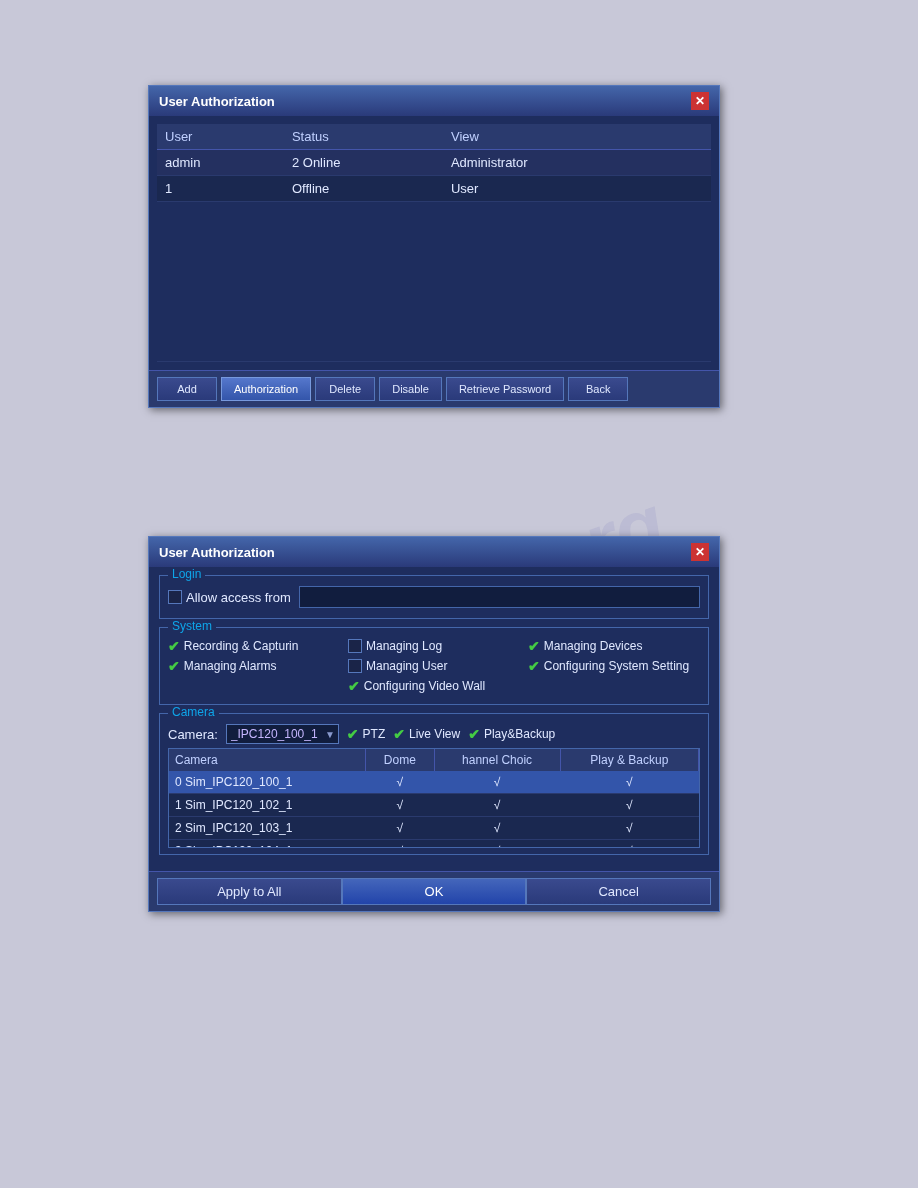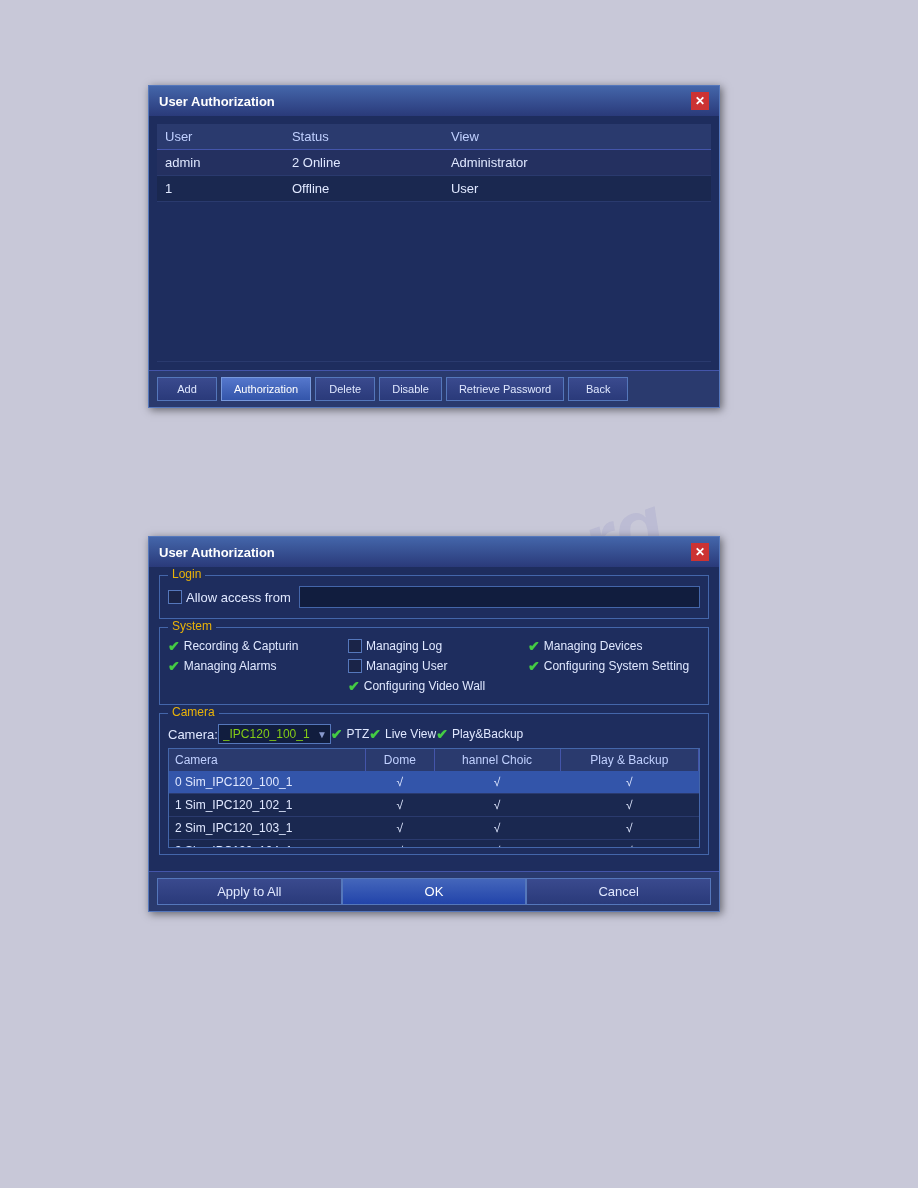--- a/index.html
+++ b/index.html
@@ -149,21 +149,21 @@
       margin-bottom: 8px;
       padding: 6px 8px;
       position: relative;
     }
     .section-label {
       position: absolute;
       top: -9px;
       left: 8px;
       background: #1e2d5e;
       padding: 0 4px;
-      color: #eab308;
+      color: #0ea5e9;
       font-size: 12px;
     }
 
     
     .login-row {
       display: flex;
       align-items: center;
       gap: 8px;
       padding: 4px 0;
     }
@@ -213,27 +213,28 @@
       width: 14px;
       height: 14px;
       background: #1a2448;
       display: inline-block;
     }
 
     
     .camera-row {
       display: flex;
       align-items: center;
+      gap: 8px;
       padding: 4px 0;
       flex-wrap: wrap;
     }
     .camera-select {
       background: #111d3e;
       border: 1px solid #5577bb;
-      color: #84cc16;
+      color: #c4b5fd;
       padding: 2px 4px;
       font-size: 12px;
       appearance: none;
       -webkit-appearance: none;
       padding-right: 20px;
       position: relative;
     }
     .select-wrapper {
       position: relative;
       display: inline-block;

